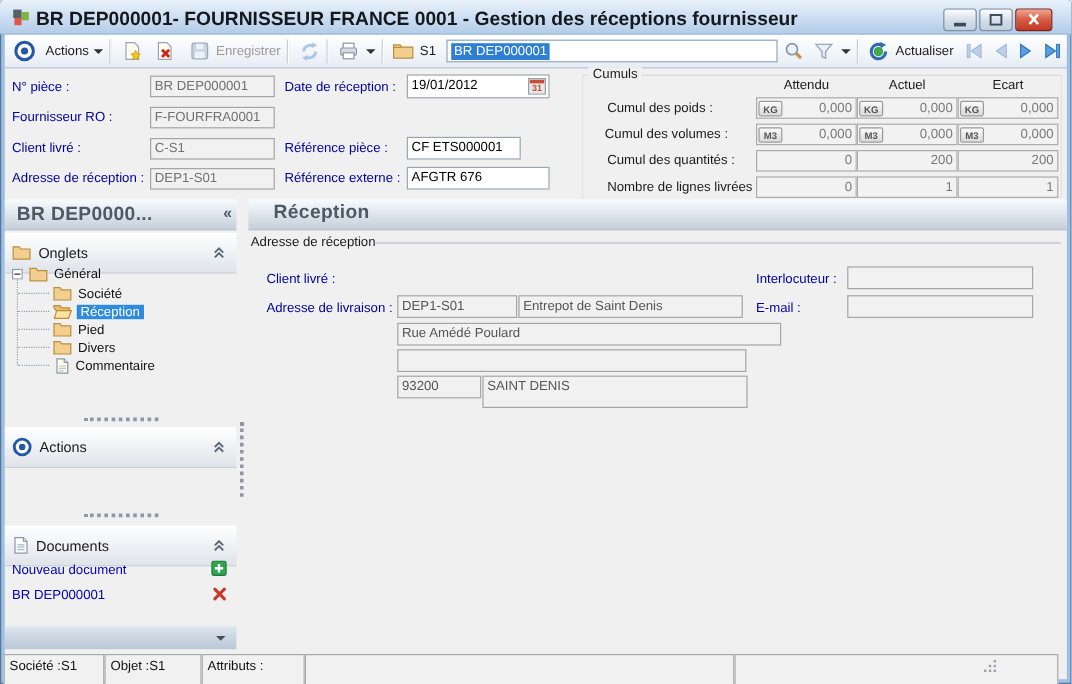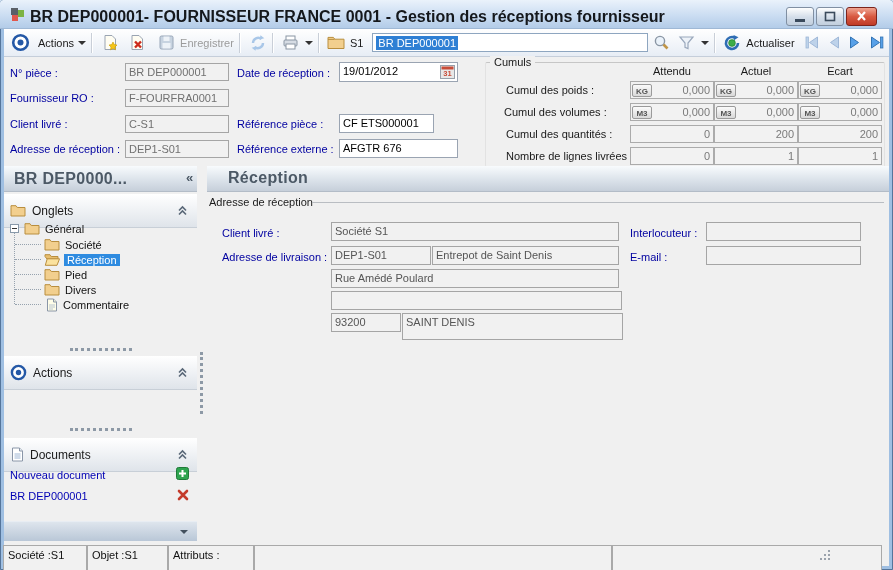--- a/index.html
+++ b/index.html
@@ -398,31 +398,30 @@
 
   <div class="vdots" style="left:200px;top:352px;height:62px"></div>
 
   <div class="main-title" style="left:207px;top:166px;width:682px">
     <span class="big-txt abs" style="left:21px;top:3px">Réception</span>
   </div>
   <span class="lbl-k" style="left:209px;top:196px">Adresse de réception</span>
   <div class="abs" style="left:312px;top:202px;width:572px;border-top:1px solid #B9BDC2"></div>
 
   <span class="lbl" style="left:222px;top:227px">Client livré :</span>
-  <span class="ro" style="left:331px;top:222px;width:288px;height:19px;color:#555">Société S1</span>
   <span class="lbl" style="left:630px;top:227px">Interlocuteur :</span>
   <span class="ro" style="left:706px;top:222px;width:155px;height:19px"></span>
 
   <span class="lbl" style="left:222px;top:251px">Adresse de livraison :</span>
   <span class="ro" style="left:331px;top:246px;width:100px;height:19px;color:#555">DEP1-S01</span>
   <span class="ro" style="left:432px;top:246px;width:187px;height:19px;color:#555">Entrepot de  Saint  Denis</span>
   <span class="lbl" style="left:630px;top:251px">E-mail :</span>
   <span class="ro" style="left:706px;top:246px;width:155px;height:19px"></span>
 
-  <span class="ro" style="left:331px;top:269px;width:288px;height:19px;color:#555">Rue  Amédé Poulard</span>
+  <span class="ro" style="left:331px;top:269px;width:320px;height:19px;color:#555">Rue  Amédé Poulard</span>
   <span class="ro" style="left:331px;top:291px;width:291px;height:19px"></span>
   <span class="ro" style="left:331px;top:313px;width:70px;height:19px;color:#555">93200</span>
   <span class="ro" style="left:402px;top:313px;width:221px;height:27px;color:#555">SAINT  DENIS</span>
 
   <div class="status-cell" style="left:3px;width:84px">Société :S1</div>
   <div class="status-cell" style="left:87px;width:81px">Objet :S1</div>
   <div class="status-cell" style="left:168px;width:86px">Attributs :</div>
   <div class="status-cell" style="left:254px;width:358px"></div>
   <div class="status-cell" style="left:612px;width:270px"></div>
   <div class="grip" style="left:820px;top:550px">

